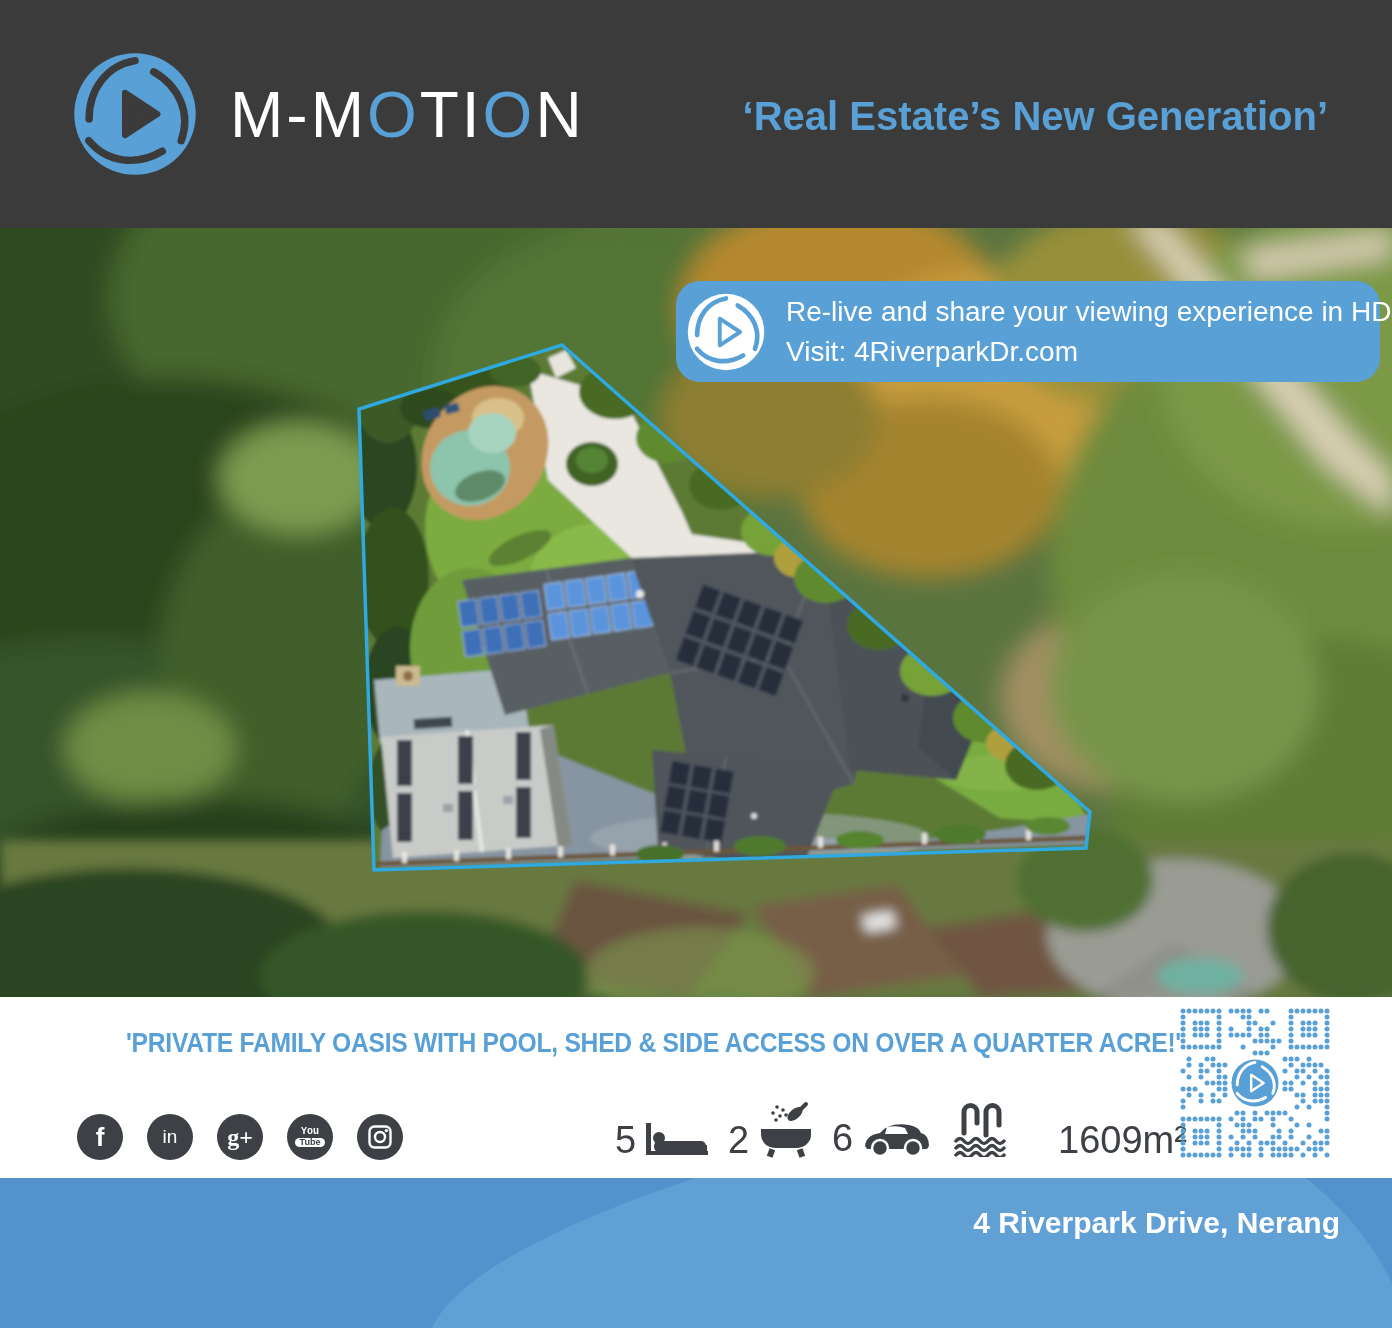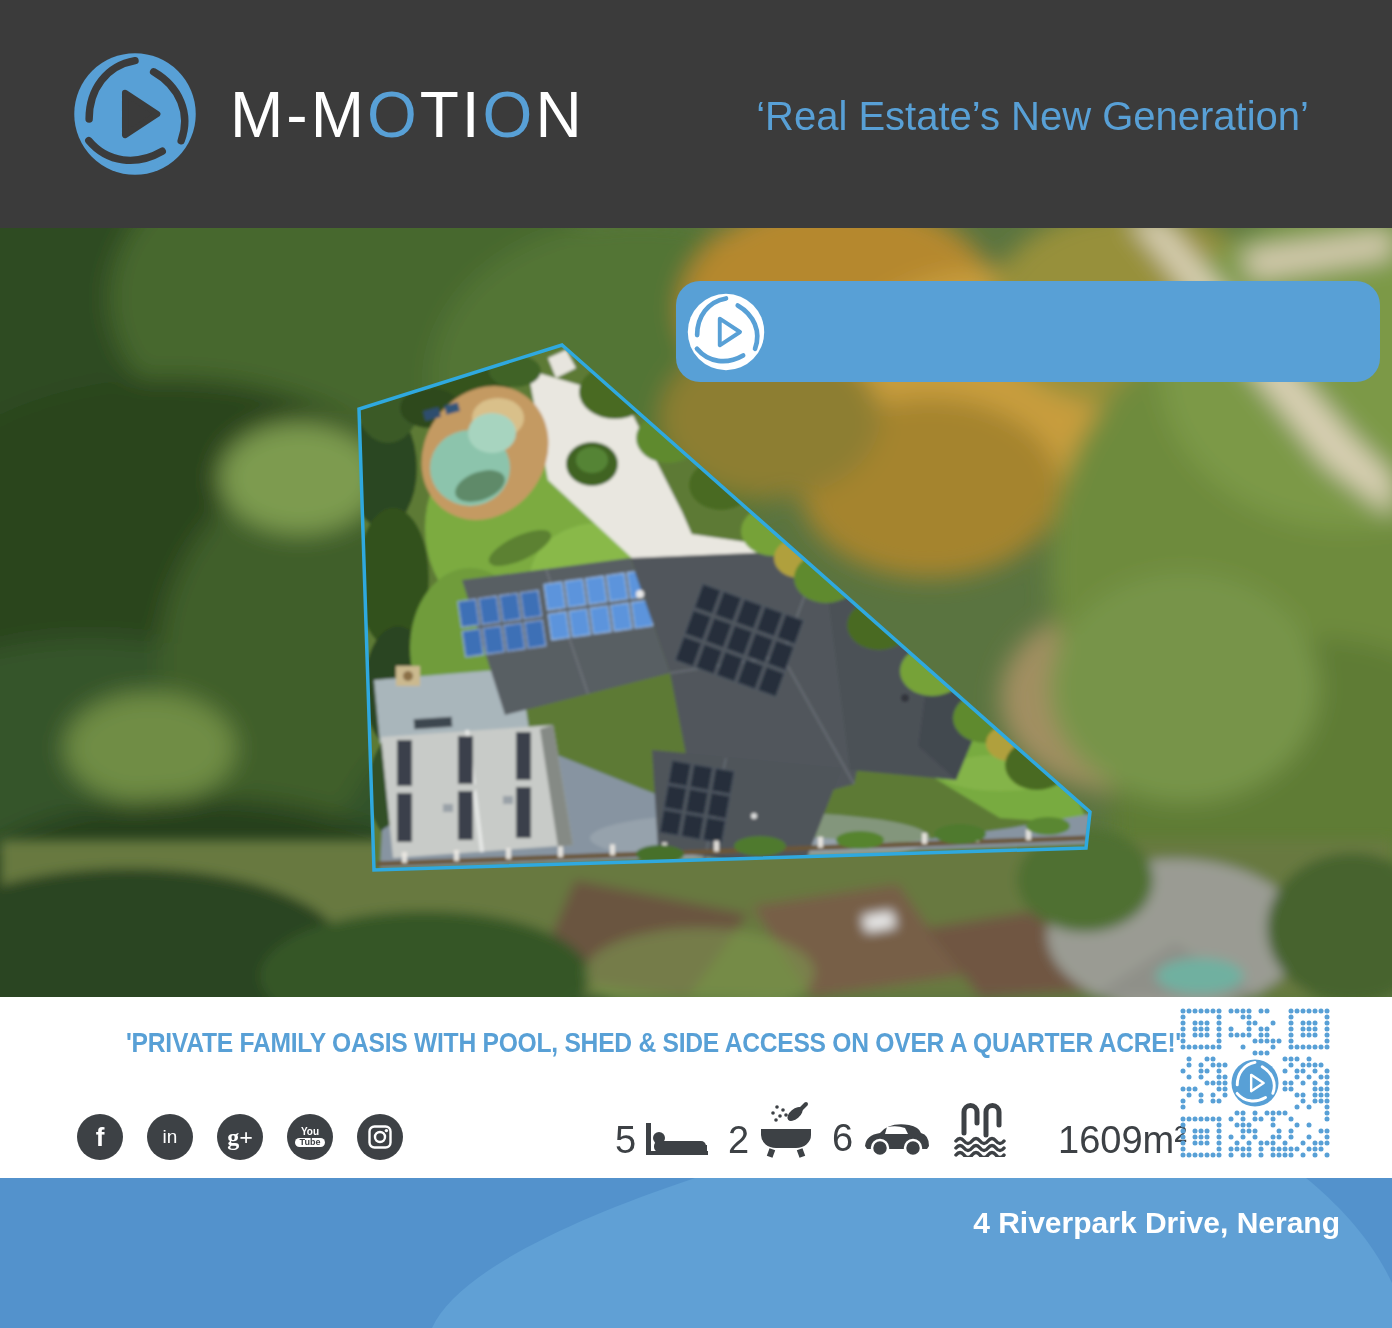--- a/index.html
+++ b/index.html
@@ -13,42 +13,42 @@
   *{margin:0;padding:0;box-sizing:border-box;}
   body{font-family:"Liberation Sans","DejaVu Sans",sans-serif;background:#888;}
   .page{position:relative;width:1392px;height:1328px;margin:0 auto;background:#7f1d1d;overflow:hidden;}
   .abs{position:absolute;}
 
   
   .header{position:absolute;left:0;top:0;width:1392px;height:228px;background:var(--dark);}
   .logo-disc{position:absolute;left:73px;top:52px;width:124px;height:124px;}
   .brand{position:absolute;left:230px;top:78px;font-size:64px;font-weight:400;letter-spacing:3px;color:#fff;white-space:nowrap;}
   .brand .blue{color:var(--accent);}
-  .tagline{position:absolute;right:83px;top:94px;font-size:40px;font-weight:400;color:var(--accent);white-space:nowrap;}
+  .tagline{position:absolute;right:64px;top:94px;font-size:40px;font-weight:700;color:var(--accent);white-space:nowrap;}
 
   
   .photo{position:absolute;left:0;top:228px;width:1392px;height:769px;background:#5a7440;}
   .scene{position:absolute;left:0;top:0;}
 
   
   .banner{position:absolute;left:676px;top:53px;width:704px;height:101px;background:var(--accent);border-radius:24px;}
   .banner-logo{position:absolute;left:11px;top:12px;width:78px;height:78px;}
   .banner-text{position:absolute;left:110px;top:11px;width:580px;color:#fff;font-size:28px;line-height:40px;font-weight:400;white-space:nowrap;}
 
   
   .info{position:absolute;left:0;top:997px;width:1392px;height:181px;background:#fff;}
   .headline{position:absolute;left:60px;top:30px;width:1100px;text-align:center;font-size:28px;font-weight:700;color:var(--accent);letter-spacing:-0.3px;white-space:nowrap;transform:scaleX(0.88);transform-origin:center;}
 
   .social{position:absolute;left:77px;top:117px;display:flex;gap:24px;}
   .soc{width:46px;height:46px;border-radius:50%;background:var(--stat);color:#fff;display:flex;align-items:center;justify-content:center;position:relative;}
   .soc .g1{font-size:26px;font-weight:700;}
   .soc .g2{font-size:19px;font-weight:400;letter-spacing:0;}
   .soc .g3{font-size:24px;font-weight:700;font-family:"Liberation Serif",serif;}
   .yt{display:flex;flex-direction:column;align-items:center;line-height:1;}
-  .yt .yt-top{font-size:10px;font-weight:700;}
+  .yt .yt-top{font-size:10px;font-weight:700;font-family:Liberation Mono, monospace;}
   .yt .yt-bottom{font-size:9px;font-weight:700;background:#fff;color:var(--stat);border-radius:5px;padding:0 5px;margin-top:1px;}
 
   .stat{position:absolute;display:flex;align-items:flex-end;gap:8px;color:var(--stat);}
   .stat .num{font-size:38px;line-height:1;font-weight:400;}
   .stat svg{display:block;}
   .area{font-size:38px;font-weight:400;color:var(--stat);margin-left:20px;}
 
   .qr{position:absolute;left:1180px;top:11px;width:150px;height:150px;}
   .qr-logo{position:absolute;left:51px;top:51px;width:48px;height:48px;}
 
@@ -322,20 +322,24 @@
       <div class="banner-logo"><svg viewBox="0 0 100 100" width="100%" height="100%">
             <circle cx="50" cy="50" r="49" fill="#ffffff"></circle>
             <circle cx="50" cy="50" r="45" fill="#ffffff"></circle>
             <g fill="none" stroke="#58A0D6" stroke-width="6" stroke-linecap="round">
               <path d="M50,7 C27,11 13,30 13,54"></path>
               <path d="M50,7 C27,11 13,30 13,54" transform="rotate(120 50 50)"></path>
               <path d="M50,7 C27,11 13,30 13,54" transform="rotate(240 50 50)"></path>
             </g>
             <path d="M42,33 L68,50 L42,67 Z" fill="#ffffff" stroke="#58A0D6" stroke-width="5" stroke-linejoin="round"></path>
           </svg></div>
+      <div class="banner-text">
+        <div>Re-live and share your viewing experience in HD</div>
+        <div>Visit: 4RiverparkDr.com</div>
+      </div>
     </div>
   </div>
 
   <div class="info">
     <div class="headline">'PRIVATE FAMILY OASIS WITH POOL, SHED &amp; SIDE ACCESS ON OVER A QUARTER ACRE!'</div>
 
     <div class="social">
       <div class="soc">
           <span class="g1">f</span>
         </div>

